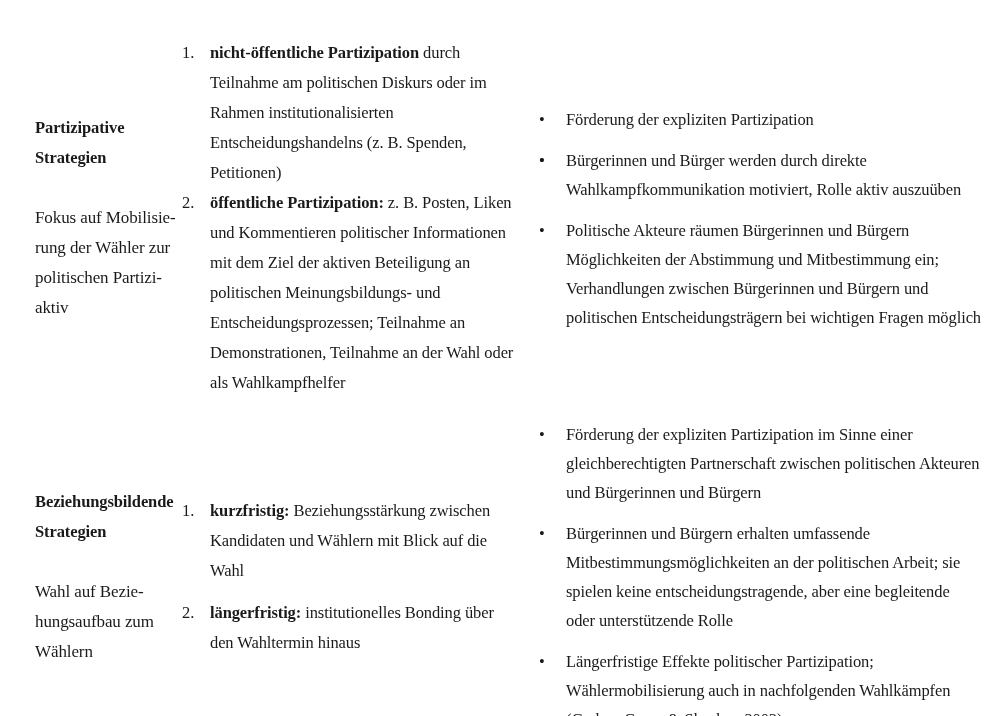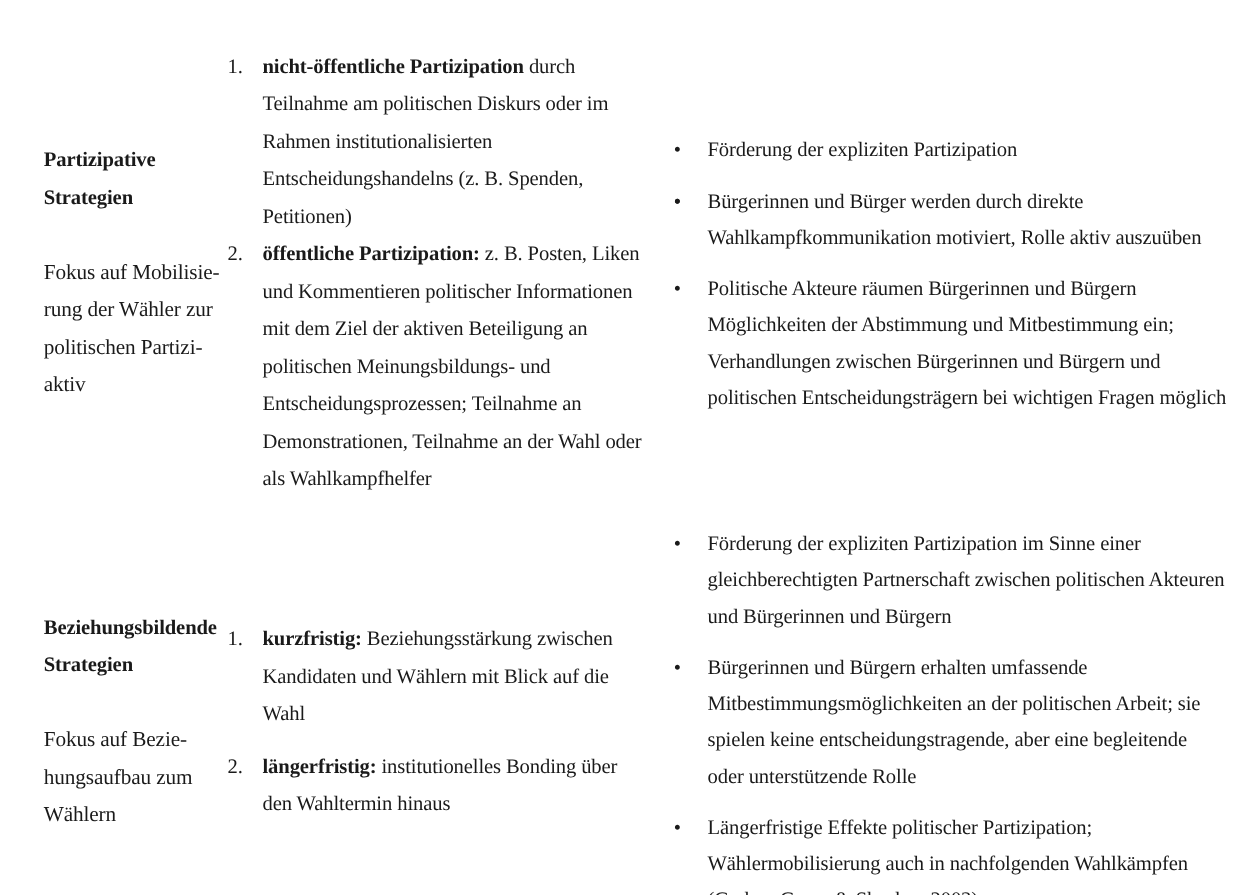--- a/index.html
+++ b/index.html
@@ -172,21 +172,21 @@
   </div>
 
   <div class="row row-relational">
 
     <div class="col-label">
       <p class="strategy-title">
         <span>Beziehungsbildende</span><br>
         <span>Strategien</span>
       </p>
       <p class="strategy-focus">
-        <span>Fokus auf Bezie-</span><br>
+        <span>Wahl auf Bezie-</span><br>
         <span>hungsaufbau zum</span><br>
         <span>Wählern</span>
       </p>
     </div>
 
     <div class="col-numbered">
       <ol class="num-list">
         <li class="num-item">
           <span class="num-marker">1.</span>
           <span class="lead">kurzfristig:</span><span> Beziehungsstärkung zwischen Kandidaten und Wählern mit Blick auf die Wahl</span>

